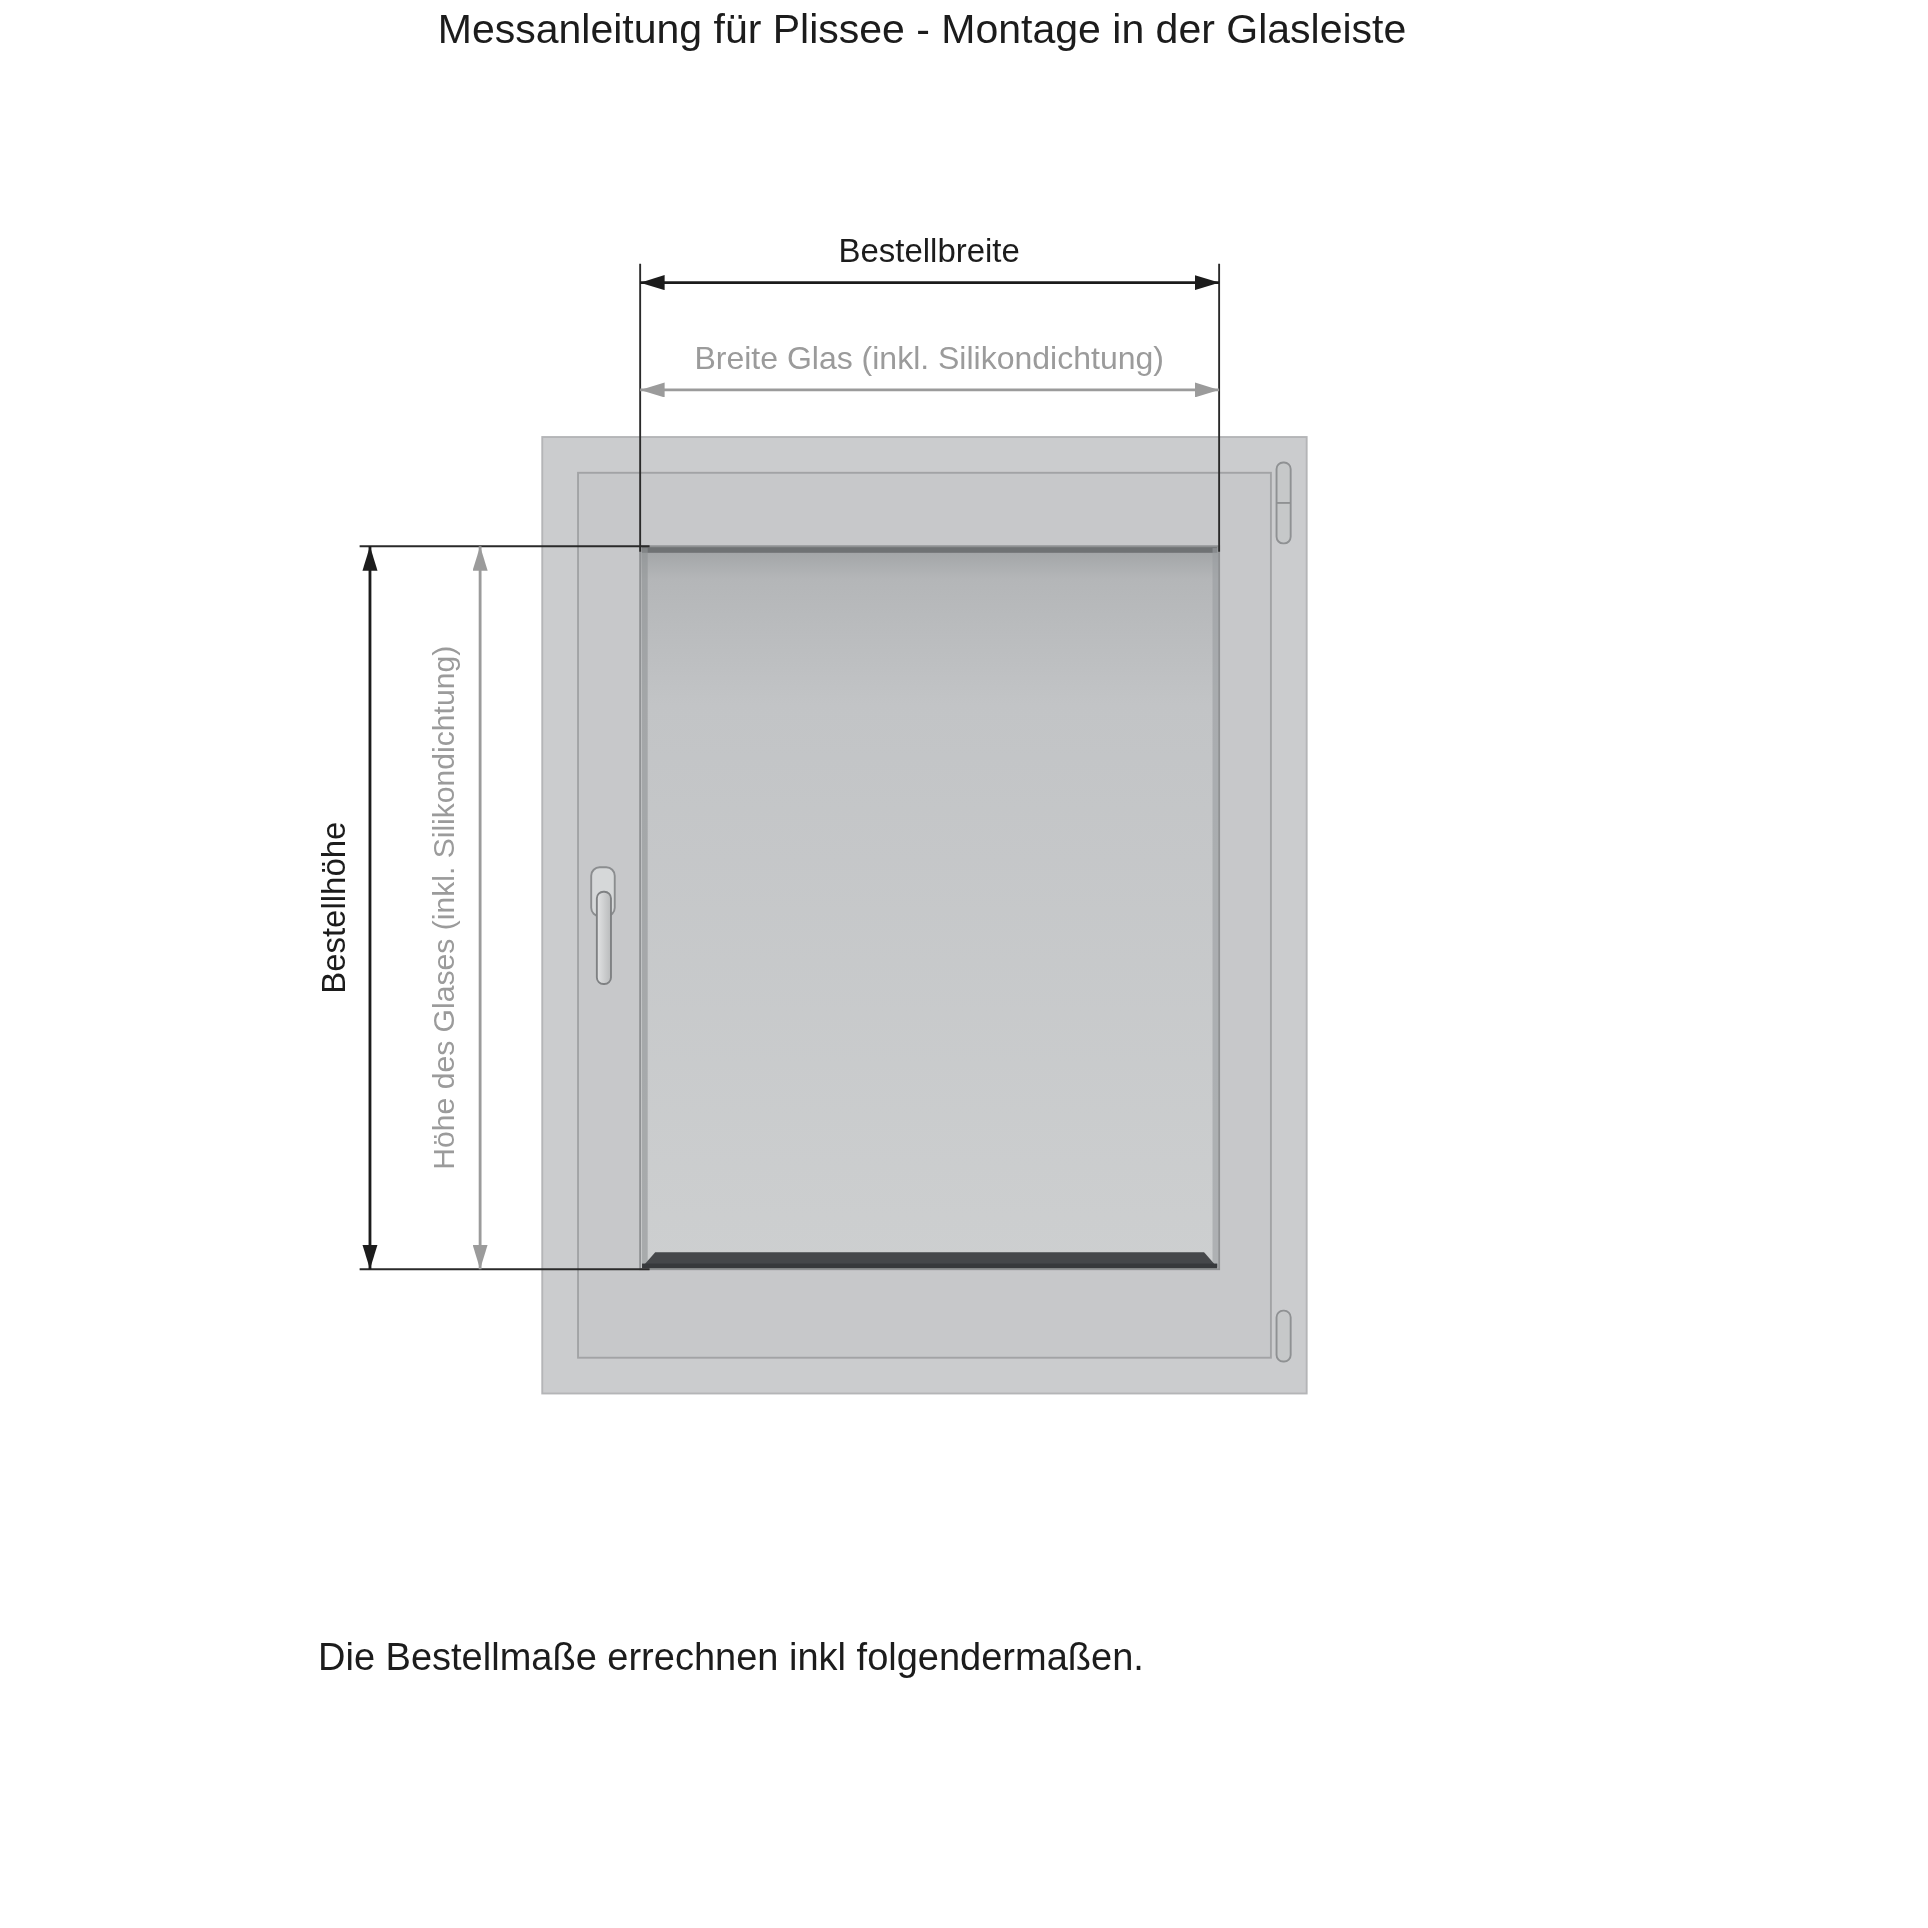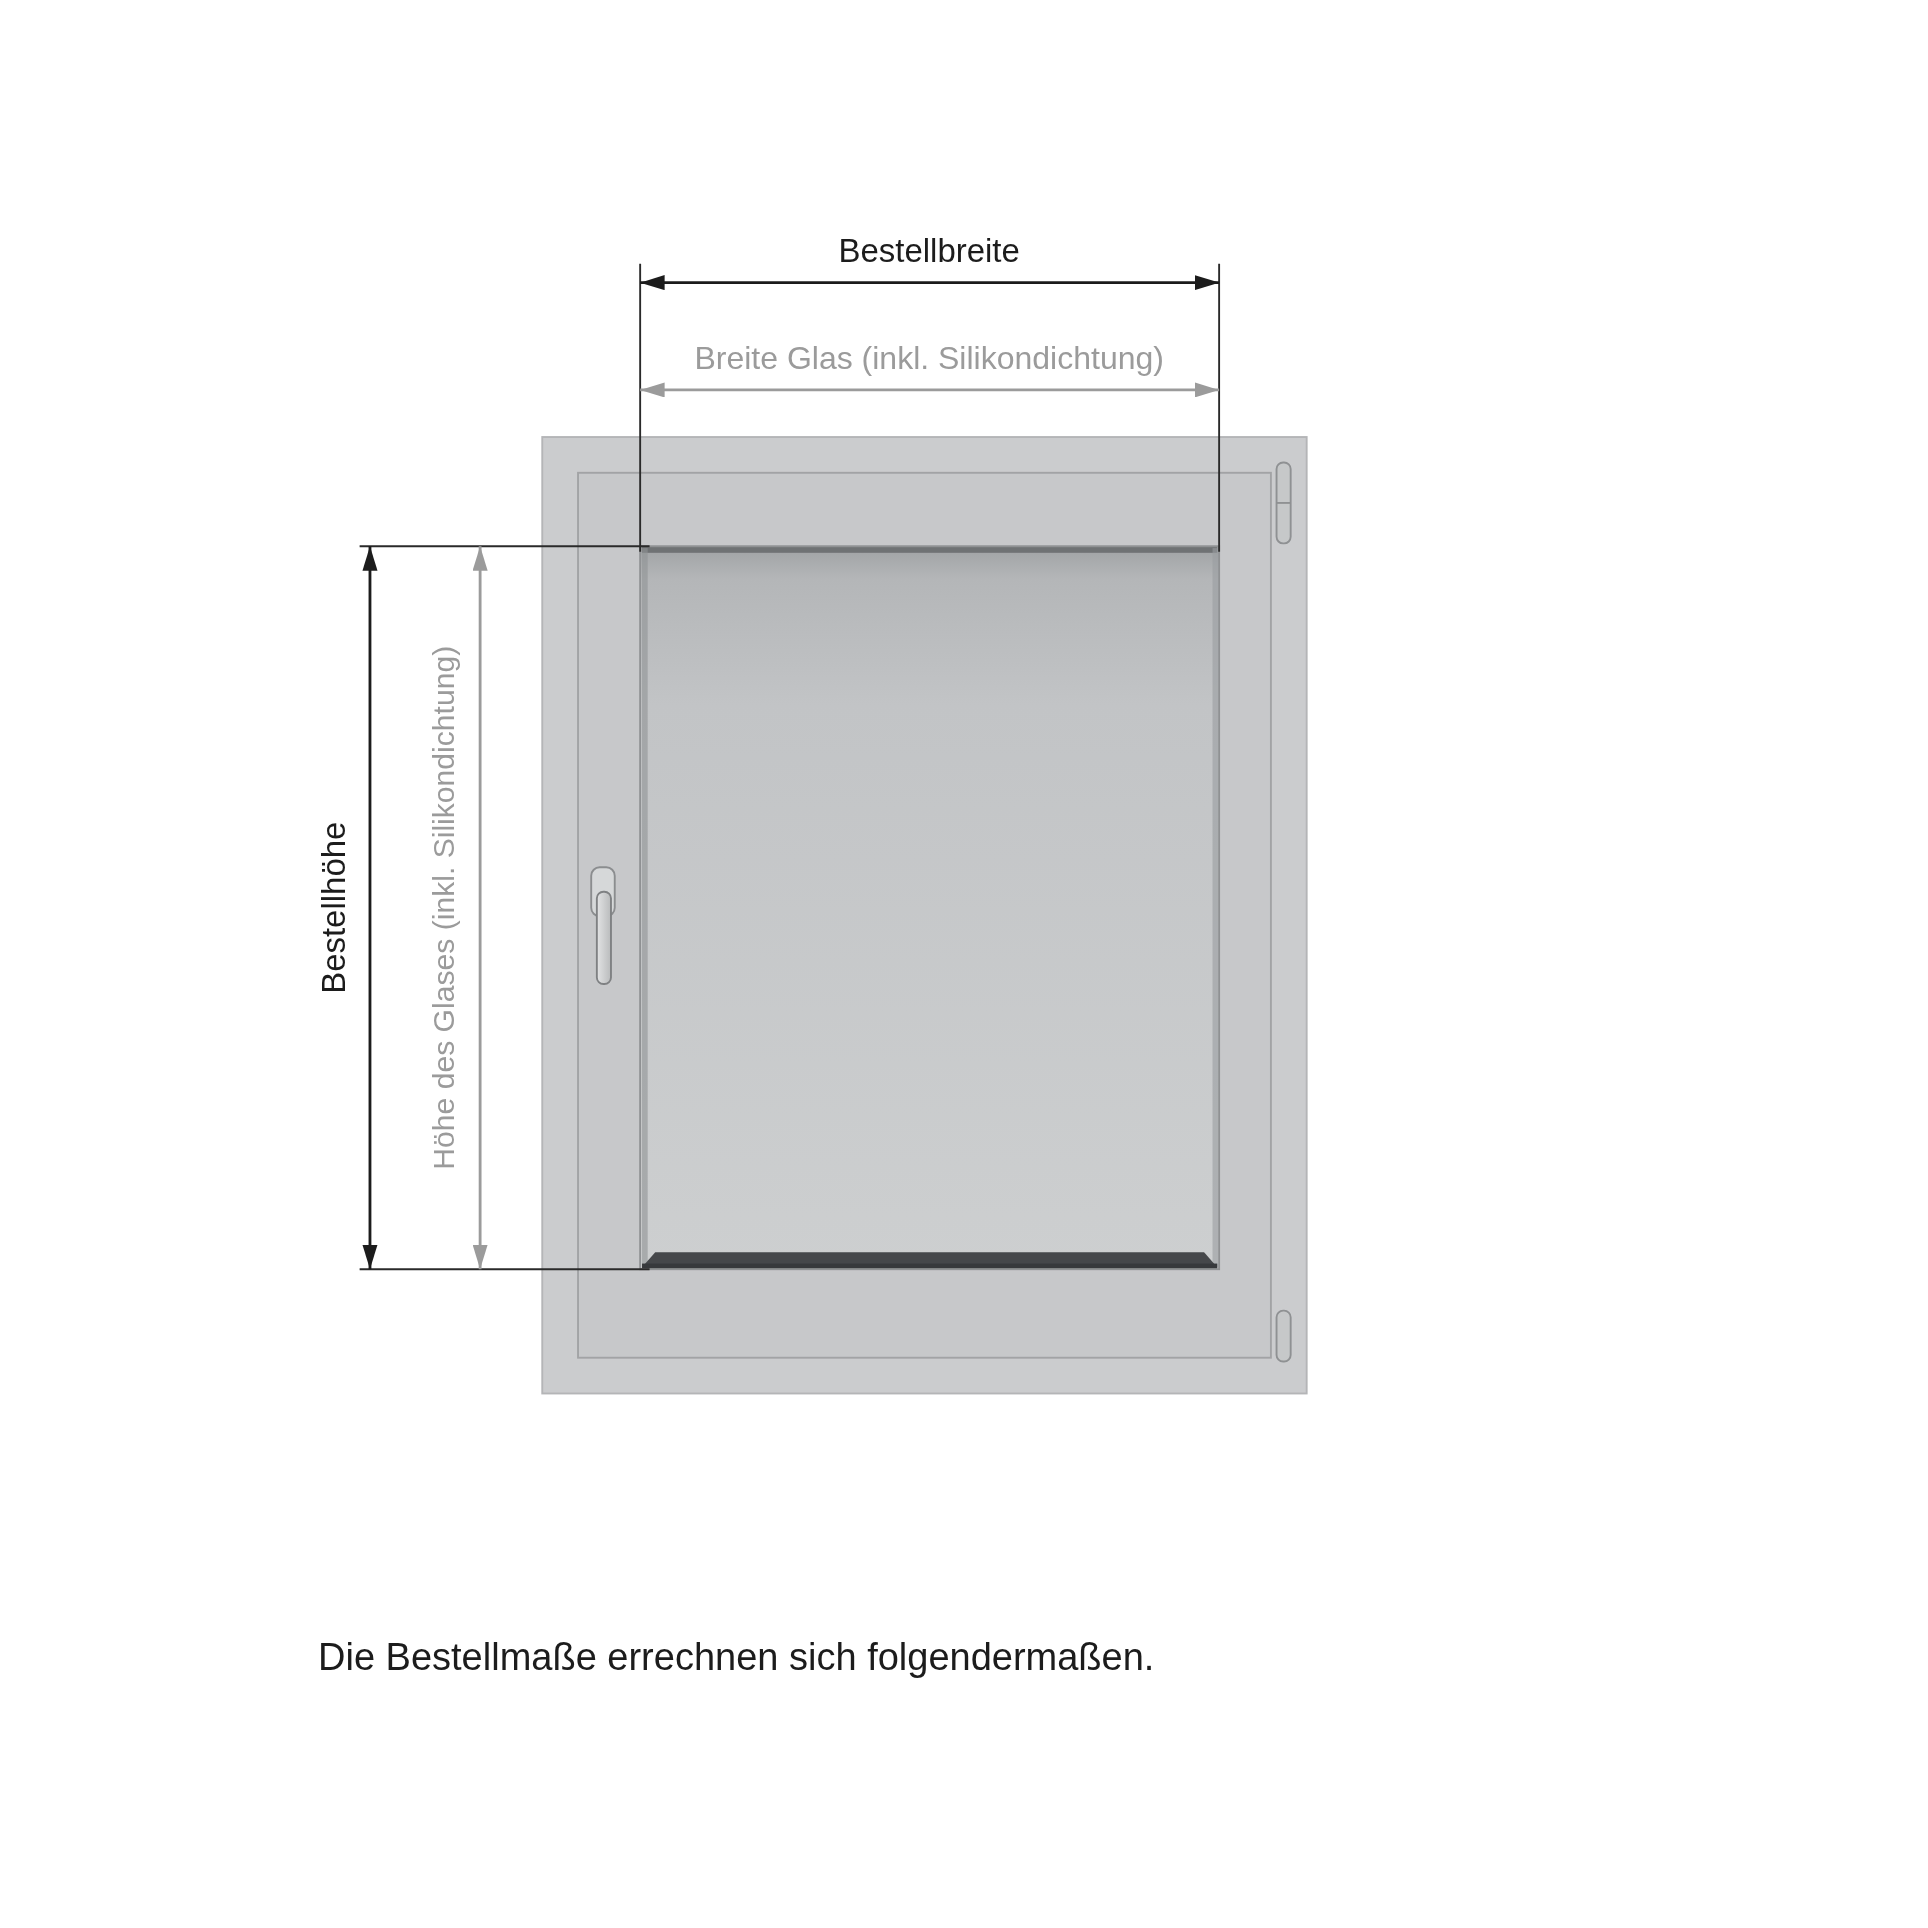--- a/index.html
+++ b/index.html
@@ -39,20 +39,21 @@
     line-height: 52px;
     white-space: pre-wrap;
     color: #1c1c1c;
   }
 </style>
 </head>
 <body>
 
 <div class="page">
 
+  <div class="title">Messanleitung für Plissee - Montage in der Glasleiste</div>
 
   <svg class="diagram-svg" width="1928" height="1469" viewBox="0 0 2048 1560" xmlns="http://www.w3.org/2000/svg">
     <defs>
       <marker id="arrowBlack" markerUnits="userSpaceOnUse" markerWidth="26" markerHeight="16" refX="26" refY="8" orient="auto-start-reverse">
         <path d="M0,0 L26,8 L0,16 Z" fill="#1c1c1c"></path>
       </marker>
       <marker id="arrowGray" markerUnits="userSpaceOnUse" markerWidth="26" markerHeight="16" refX="26" refY="8" orient="auto-start-reverse">
         <path d="M0,0 L26,8 L0,16 Z" fill="#9b9b9b"></path>
       </marker>
       <linearGradient id="glassGradient" x1="0" y1="0" x2="0" y2="1">
@@ -106,21 +107,21 @@
     <line x1="680" y1="414" x2="1295" y2="414" stroke="#9b9b9b" stroke-width="3" marker-start="url(#arrowGray)" marker-end="url(#arrowGray)"></line>
 
     <text x="366" y="964" text-anchor="middle" font-size="35" fill="#1c1c1c" transform="rotate(-90 366 964)">Bestellhöhe</text>
     <line x1="393" y1="580" x2="393" y2="1348" stroke="#1c1c1c" stroke-width="3" marker-start="url(#arrowBlack)" marker-end="url(#arrowBlack)"></line>
 
     <text x="482" y="964" text-anchor="middle" font-size="32" fill="#9b9b9b" transform="rotate(-90 482 964)">Höhe des Glases (inkl. Silikondichtung)</text>
     <line x1="510" y1="580" x2="510" y2="1348" stroke="#9b9b9b" stroke-width="3" marker-start="url(#arrowGray)" marker-end="url(#arrowGray)"></line>
   </svg>
 
   <div class="text-block">
-    <div>Die Bestellmaße errechnen sich folgendermaßen.</div>
+    <div>Die Bestellmaße errechnen inkl folgendermaßen.</div>
     
     
     
     
     
   </div>
 
 </div>
 
 

